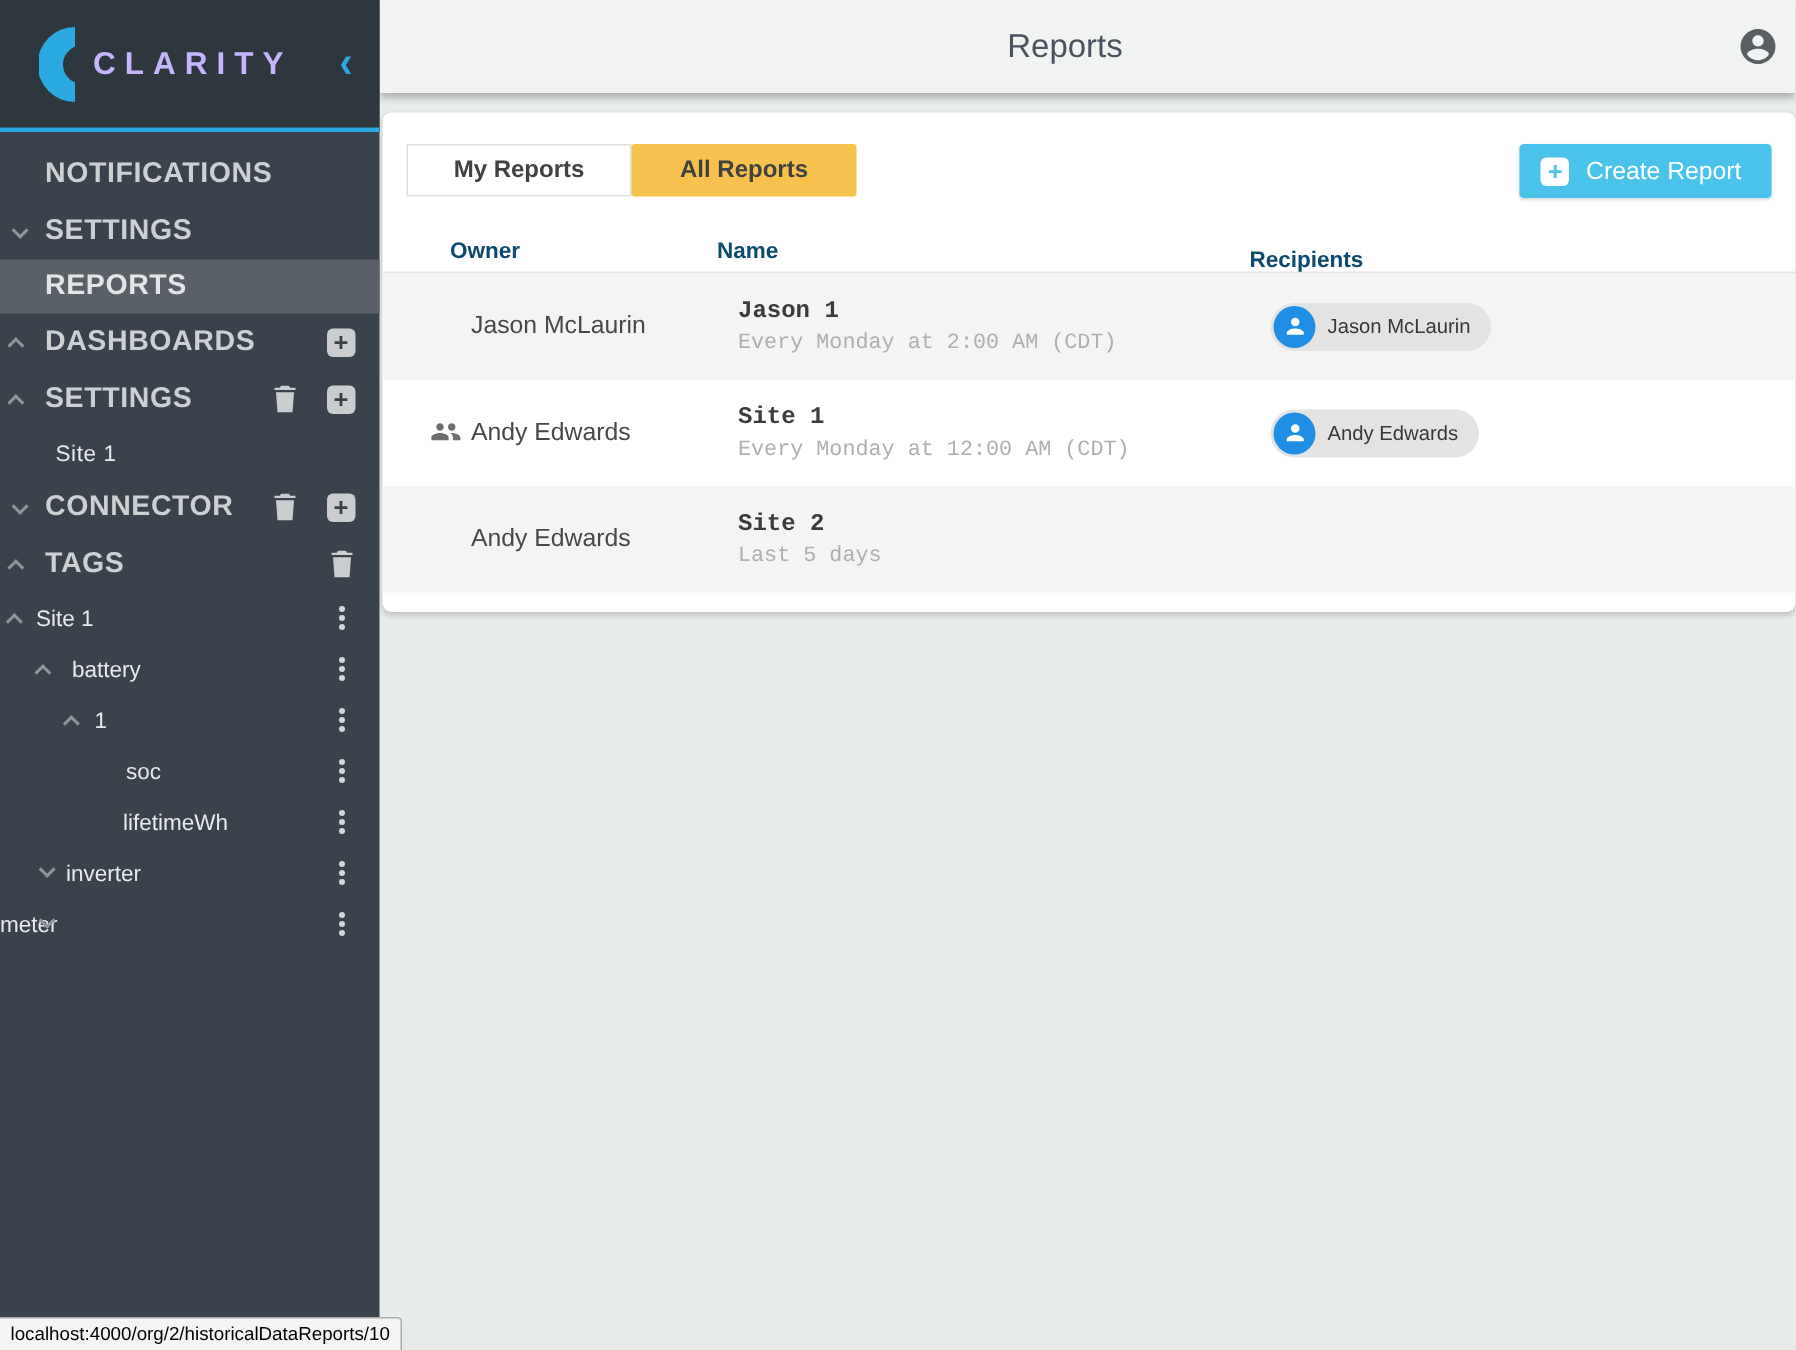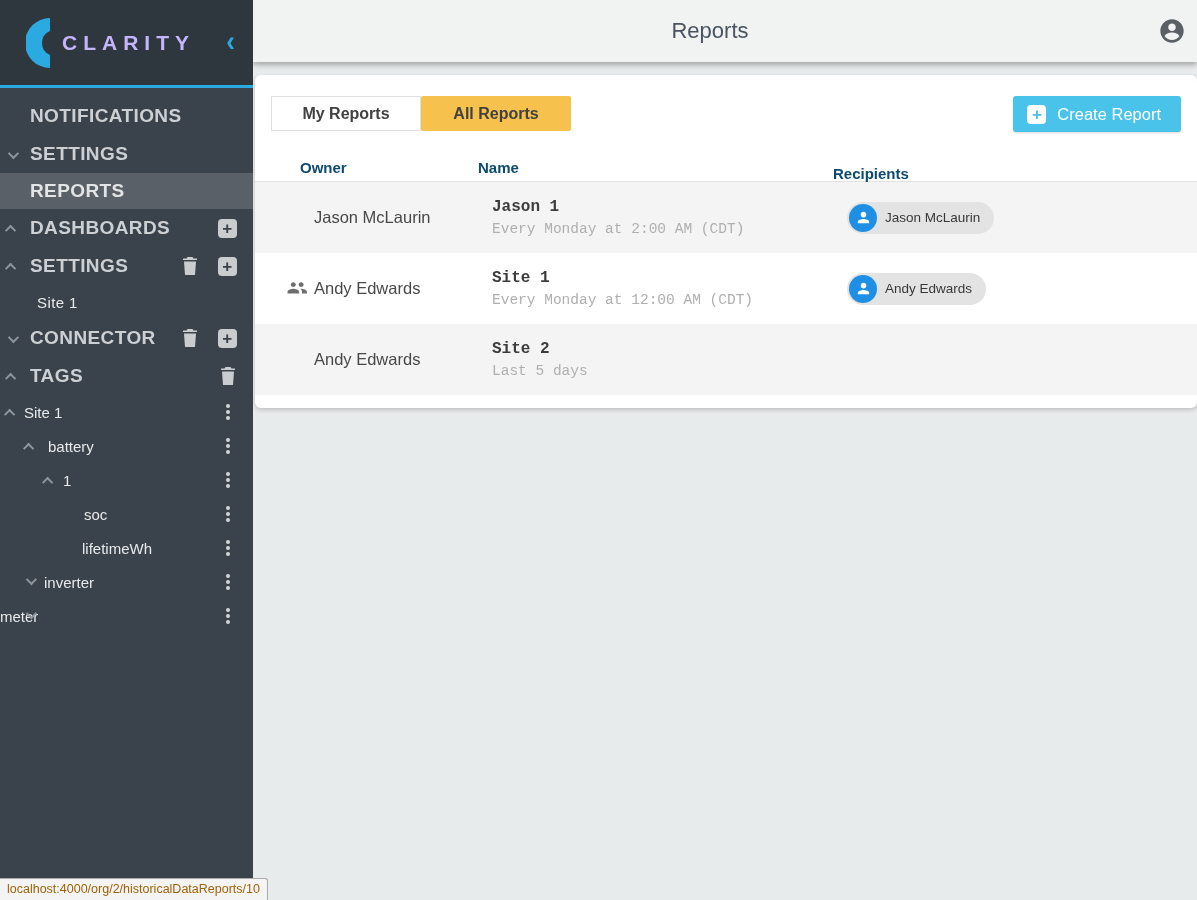--- a/index.html
+++ b/index.html
@@ -119,21 +119,21 @@
   .chip-avatar {
     width:28px; height:28px; border-radius:50%; background:#1F8FE6;
     display:flex; align-items:center; justify-content:center;
   }
   .chip-label { font-size:13.5px; color:#383838; margin-left:8px; }
 
   .statusbar {
     position:absolute; left:0; bottom:0; z-index:30;
     background:#F4F4F4; border:1px solid #ABABAB; border-left:none; border-bottom:none;
     border-top-right-radius:3px;
-    padding:3px 7px 4px 7px; font-size:12.5px; color:#a16207;
+    padding:3px 7px 4px 7px; font-size:12.5px; color:#000000;
   }
 </style>
 </head>
 <body>
 
 <div class="app">
 
   <div class="sidebar">
     <div class="side-logo">
       <svg class="crescent" viewBox="0 0 25 50">

